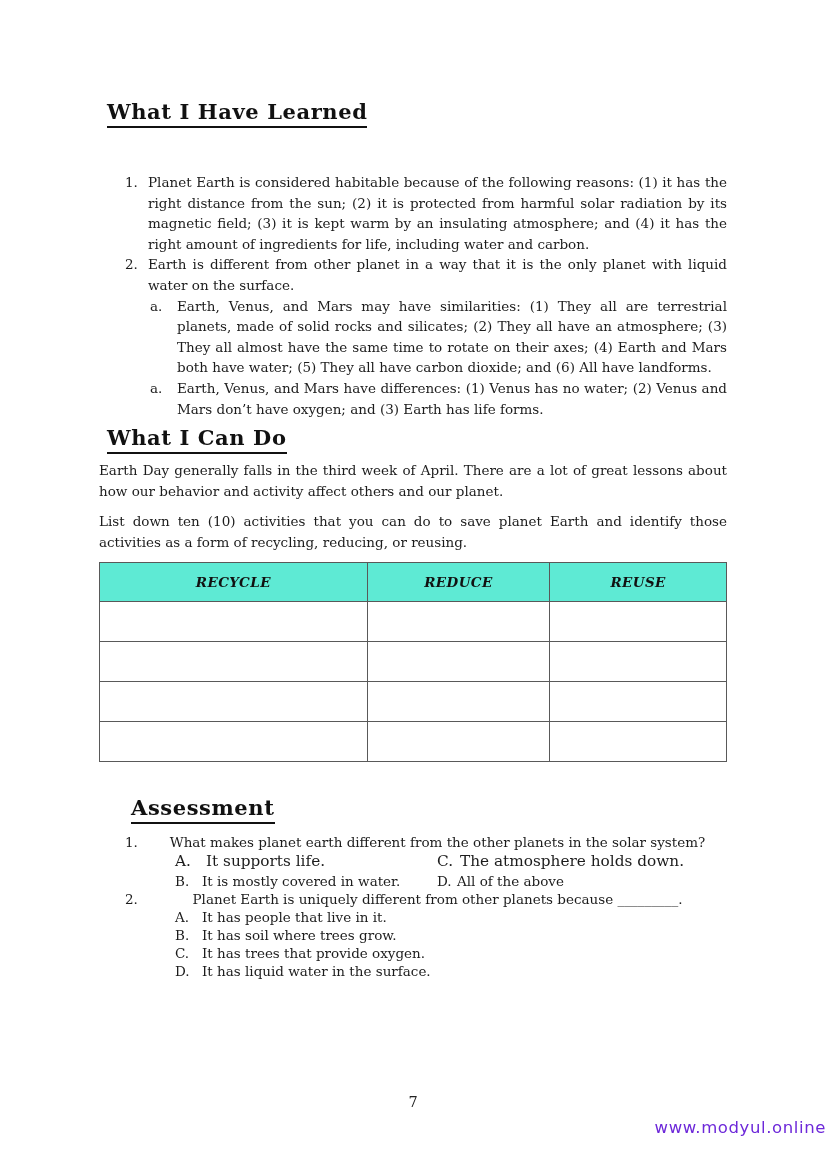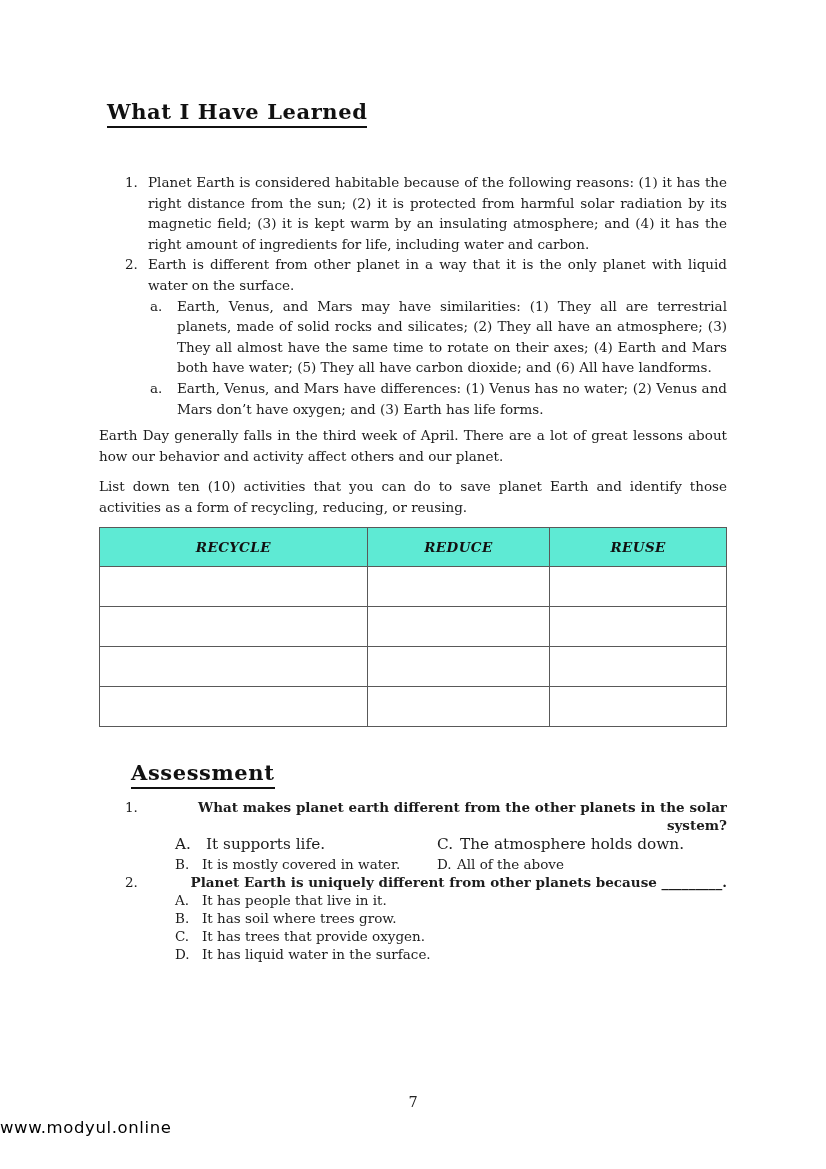--- a/index.html
+++ b/index.html
@@ -44,41 +44,41 @@
   table.rrr th {
     background:#5eead4; height:36px;
     font-size:13.5px; font-style:italic; font-weight:bold;
     text-align:center; color:#111; letter-spacing:0.4px;
   }
   table.rrr td { height:37px; background:#ffffff; }
 
   .assess-intro { margin-top:7px; }
 
   .qlist { margin-top:9px; font-size:13.5px; line-height:18px; }
-  .q .txt { text-align:right;font-weight:bold; }
+  .q .txt { text-align:center; }
   .optrow { display:flex; padding-left:76px; line-height:18px; }
   .optrow .opt { display:flex; }
   .optrow .opt-left { width:262px; flex:none; }
   .optrow .letter { flex:none; width:27px; }
   .optrow .opt-right .letter { width:20px; }
   .optrow.large { font-size:15.3px; line-height:21px; }
   .optrow.large .letter { width:31px; }
   .optrow.large .opt-right .letter { width:23px; }
   .optcol { padding-left:76px; line-height:18px; display:flex; }
   .optcol .letter { flex:none; width:27px; }
 
   .page-number {
     position:absolute; top:1094px; left:0; right:0;
     text-align:center; font-size:14.5px; color:#222;
   }
   .watermark {
     position:absolute; top:1118px; left:0; right:0;
-    text-align:left;
+    text-align:right;
     font-family:"DejaVu Sans","Liberation Sans",sans-serif;
-    font-size:16.5px; letter-spacing:0.6px; color:#000000;
+    font-size:16.5px; letter-spacing:0.6px; color:#6d28d9;
   }
 </style>
 </head>
 <body>
 
 <div class="page">
   <div class="content">
 
     <div class="section-title t-learned">
       <span class="u">What I Have Learned</span>
@@ -96,20 +96,23 @@
       <div class="li subli">
         <div class="num">a.</div>
         <div class="txt">Earth, Venus, and Mars may have similarities: (1) They all are terrestrial planets, made of solid rocks and silicates; (2) They all have an atmosphere; (3) They all almost have the same time to rotate on their axes; (4) Earth and Mars both have water; (5) They all have carbon dioxide; and (6) All have landforms.</div>
       </div>
       <div class="li subli">
         <div class="num">a.</div>
         <div class="txt">Earth, Venus, and Mars have differences: (1) Venus has no water; (2) Venus and Mars don’t have oxygen; and (3) Earth has life forms.</div>
       </div>
     </div>
 
+    <div class="section-title t-cando">
+      <span class="u">What I Can Do</span>
+    </div>
 
     <div class="body-text para">Earth Day generally falls in the third week of April. There are a lot of great lessons about how our behavior and activity affect others and our planet.</div>
     <div class="body-text para2">List down ten (10) activities that you can do to save planet Earth and identify those activities as a form of recycling, reducing, or reusing.</div>
 
     <table class="rrr">
       <colgroup>
         <col style="width:42.7%">
         <col style="width:29.1%">
         <col style="width:28.2%">
       </colgroup>

